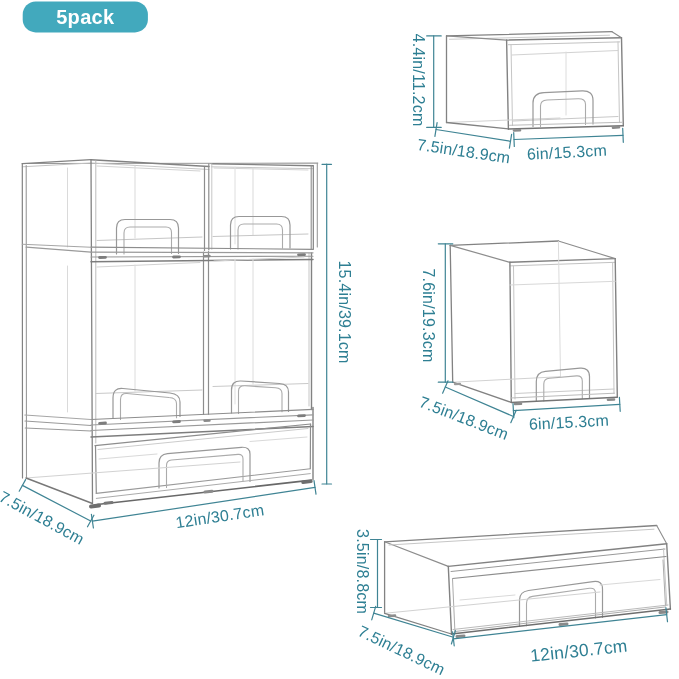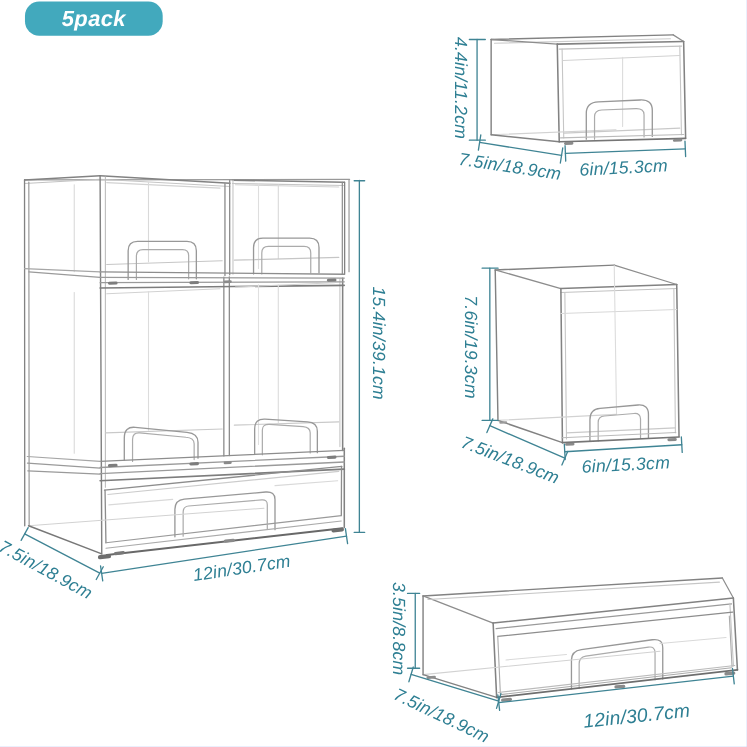--- a/index.html
+++ b/index.html
@@ -1,16 +1,16 @@
 <!DOCTYPE html>
 <html><head>
 <meta charset="utf-8">
 <style>
   html,body{margin:0;padding:0;background:#fff;}
-  .wrap{width:679px;height:679px;position:relative;background:#1d4ed8;overflow:hidden;font-style:italic;}
+  .wrap{width:679px;height:679px;position:relative;background:#1d4ed8;overflow:hidden;}
   svg{position:absolute;left:0;top:0;}
   text{font-family:"Liberation Sans",sans-serif;}
   .dim{fill:#2e7f93;font-size:16px;font-weight:400;letter-spacing:.2px;}
 </style>
 </head>
 <body>
 <div class="wrap">
 <svg width="679" height="679" viewBox="0 0 679 679">
   <rect width="679" height="679" fill="#ffffff"></rect>
 

